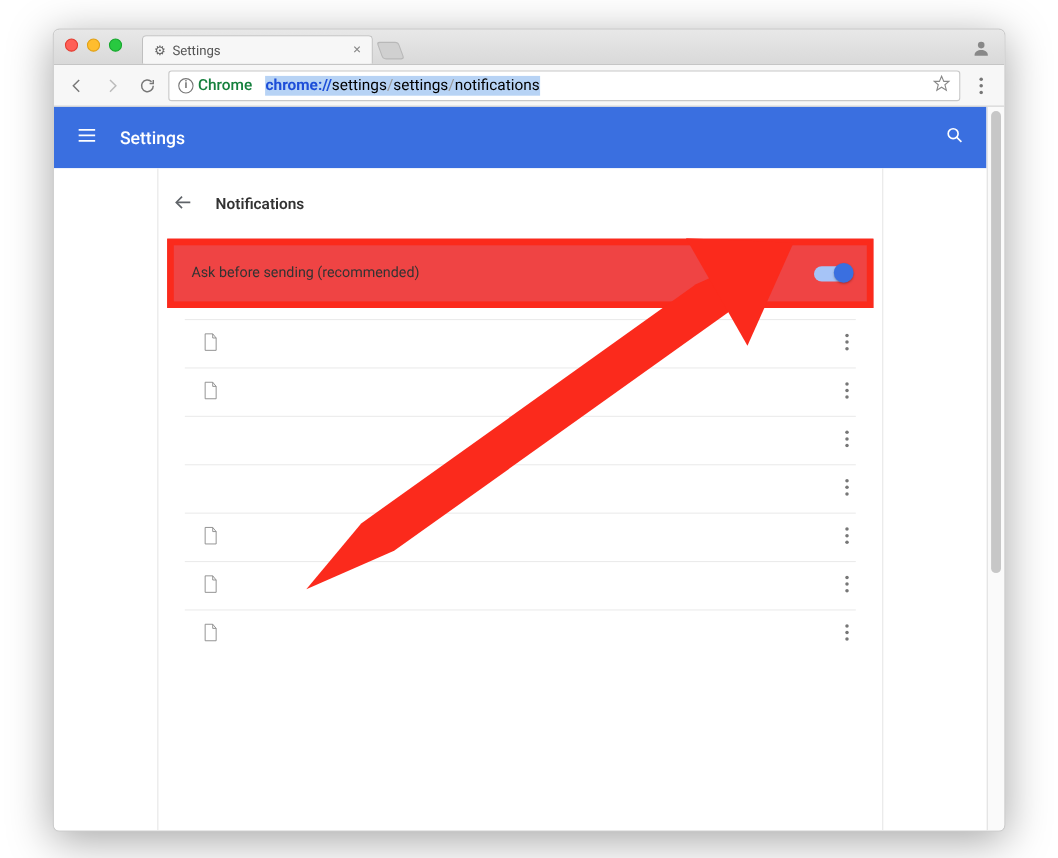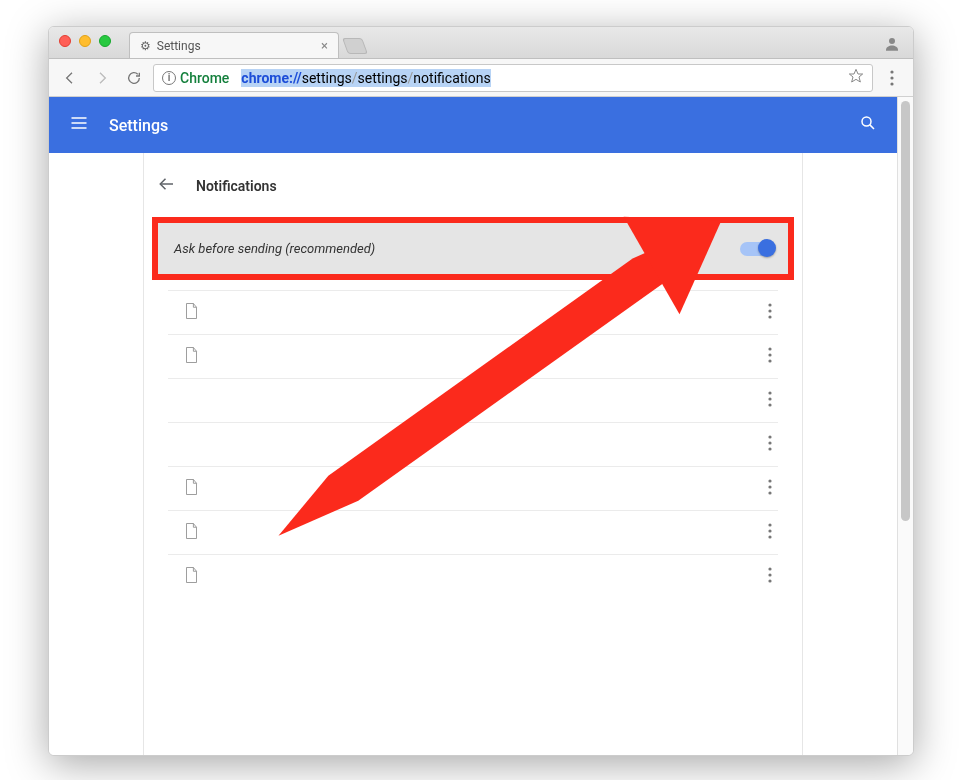--- a/index.html
+++ b/index.html
@@ -178,22 +178,21 @@
   }
   .back-arrow svg{width:18px;height:18px;stroke:#5f6368;stroke-width:2;fill:none;}
   .section-title{font-size:14px;font-weight:600;color:#333;}
   
   .highlight-box{
     border:6px solid #fb2a1c;
     margin:6px 8px 10px 8px;
     padding:18px 16px;
     display:flex;
     align-items:center;
-    background:#e5e5e5;
-    font-style:italic;
+    background:#ef4444;
   }
   .toggle-label{font-size:13px;color:#333;}
   .toggle{
     margin-left:auto;
     width:32px;height:14px;
     background:#a6c4f7;
     border-radius:10px;
     position:relative;
   }
   .toggle .knob{

